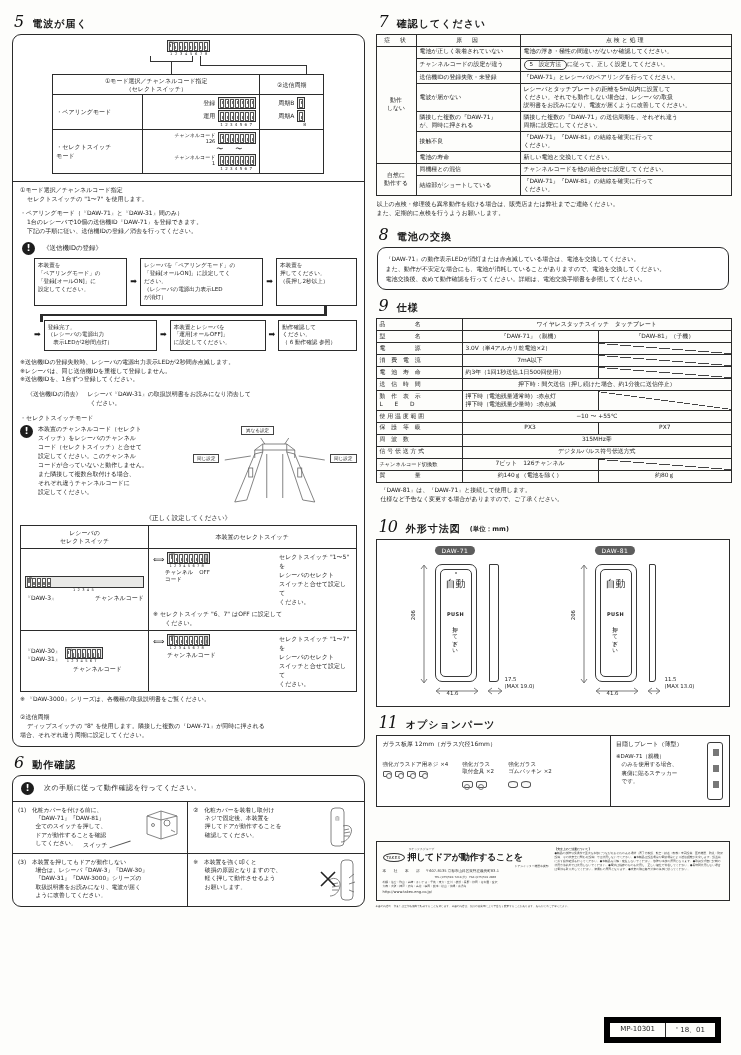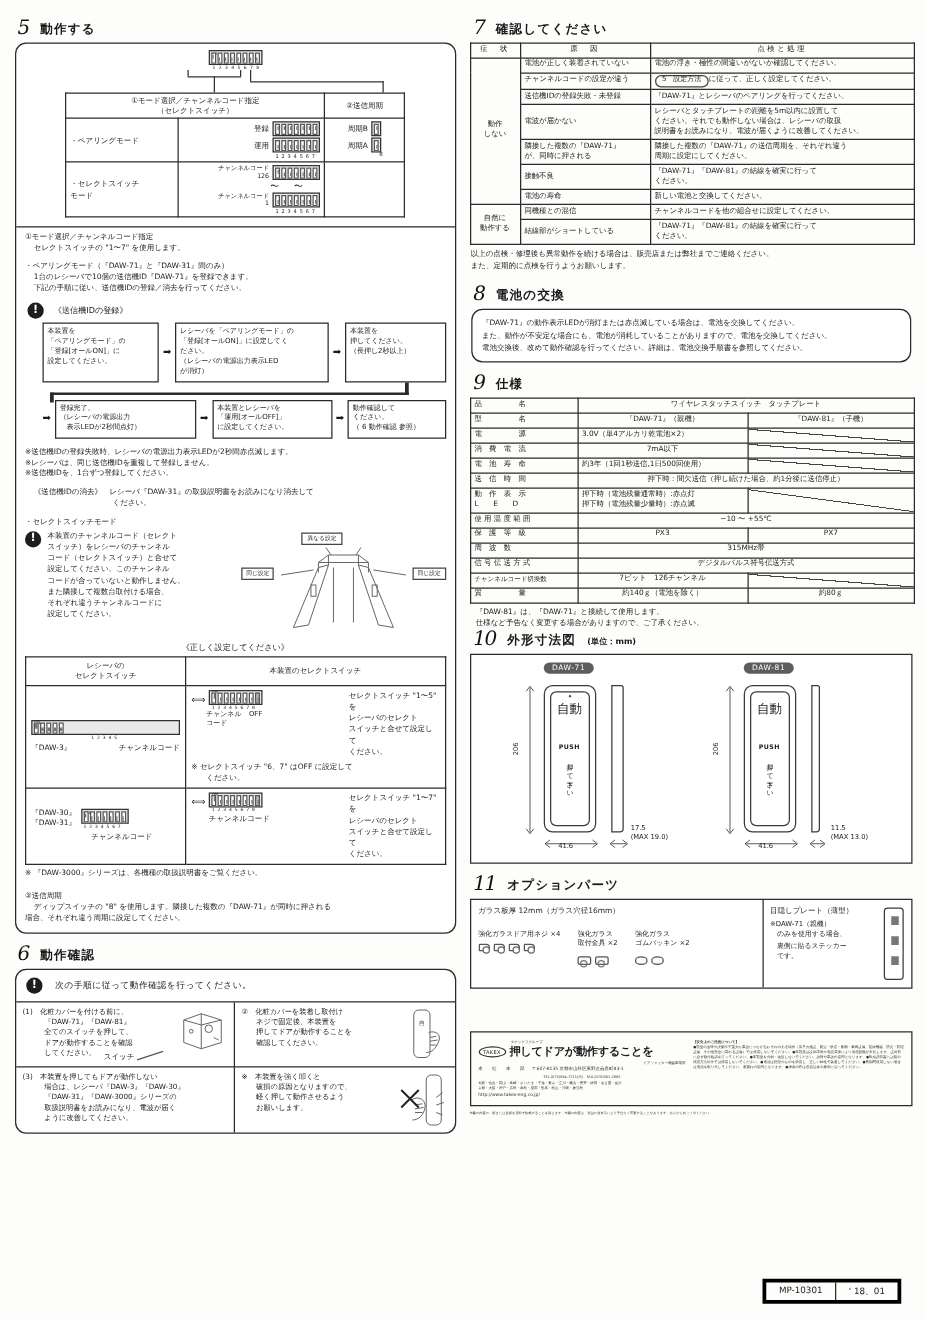--- a/index.html
+++ b/index.html
@@ -134,38 +134,38 @@
   .footer { border:1px solid #2b2b2b; margin:0 1px; display:flex; padding:5px 6px; gap:6px; }
   .logo-wrap { width:166px; }
   .logo-line { display:flex; align-items:center; gap:3px; }
   .logo-oval { width:22px;height:9px;border:1px solid #333;border-radius:50%;
                display:flex;align-items:center;justify-content:center;font-size:4px;letter-spacing:.3px;}
   .cname { font-size:9px; font-weight:700; letter-spacing:-.3px; }
   .tiny { font-size:3.6px; line-height:1.5; color:#333; }
   .tiny2 { font-size:2.8px; line-height:1.45; color:#333; }
   .legal { flex:1; }
   .disclaim { font-size:2.6px; line-height:1.5; margin:4px 1px 0 1px; color:#333; }
-  .docid { position:absolute; right:10px; bottom:6px; display:flex; border:3px solid #000000; }
+  .docid { position:absolute; right:10px; bottom:6px; display:flex; border:6px solid #000000; }
   .docid div { padding:2px 10px; font-size:7px; }
   .docid div:first-child { border-right:1px solid #2b2b2b; }
 
   
   .connwrap { position:relative; height:18px; }
   .cline { position:absolute; background:#333; }
 </style>
 </head>
 <body>
 
 <div class="page">
 
   <div class="col col-l">
 
     <div class="sec-head">
       <span class="sec-num">5</span>
-      <span class="sec-title">動作する</span>
+      <span class="sec-title">電波が届く</span>
     </div>
 
     <div class="rbox">
 
       <div style="padding:5px 6px 7px 6px;">
 
         <div style="text-align:center;">
           <div class="dip">
             <div>
               <div class="dip-body">
@@ -885,21 +885,21 @@
             <td class="ctr">約140ｇ（電池を除く）</td>
             <td class="ctr">約80ｇ</td>
           </tr>
     </tbody>
       </table>
     <div style="margin:3px 2px 0 6px;">
       <div class="note">『DAW-81』は、『DAW-71』と接続して使用します。</div>
       <div class="note">仕様など予告なく変更する場合がありますので、ご了承ください。</div>
     </div>
 
-    <div class="sec-head" style="margin-top:0;">
+    <div class="sec-head" style="margin-top:16px;">
       <span class="sec-num">10</span>
       <span class="sec-title">外形寸法図</span>
       <span class="sec-sub">(単位：mm)</span>
     </div>
     <div class="dimbox">
 
       <div class="unitlbl" style="left:58px; top:6px;">DAW-71</div>
       <div class="plate" style="left:58px; top:24px; width:42px; height:118px;">
         <div class="inner"></div>
         <div class="dot"></div>

